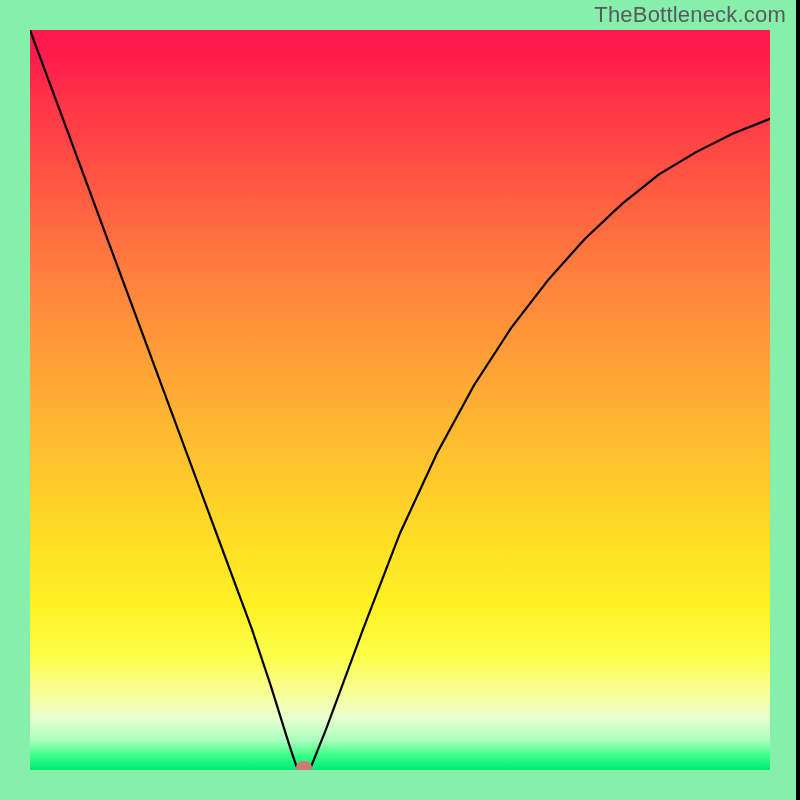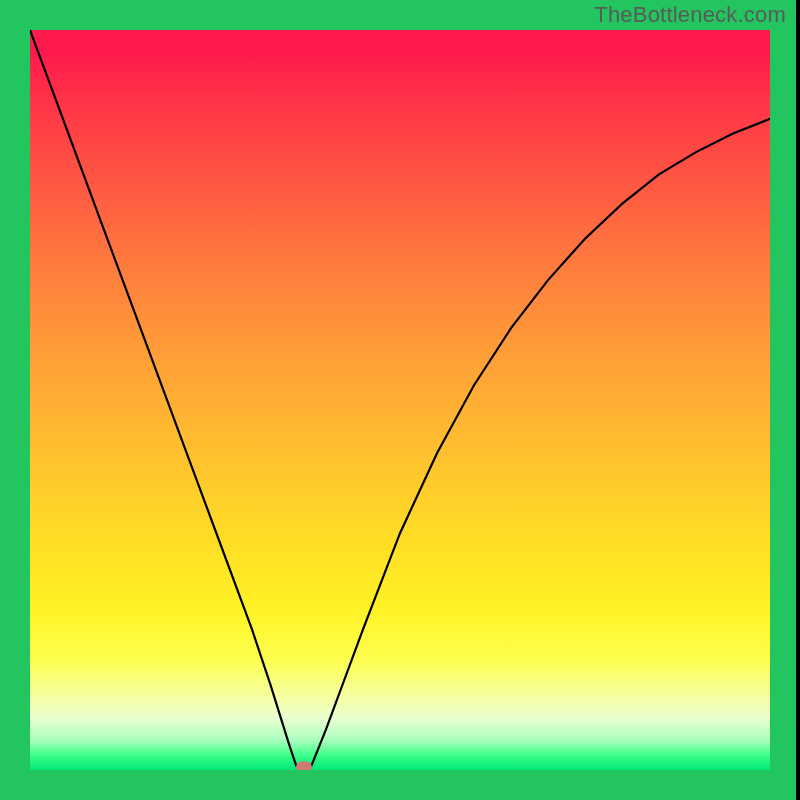--- a/index.html
+++ b/index.html
@@ -8,21 +8,21 @@
     width: 800px;
     height: 800px;
     background: #000;
     font-family: Arial, Helvetica, sans-serif;
     overflow: hidden;
   }
   .frame {
     position: relative;
     width: 796px;
     height: 800px;
-    background: #22c55e;
+    background: #86efac;
   }
   .watermark {
     position: absolute;
     top: 2px;
     right: 10px;
     color: #5a5a5a;
     font-size: 22px;
     font-weight: 500;
     letter-spacing: 0.2px;
     z-index: 10;

